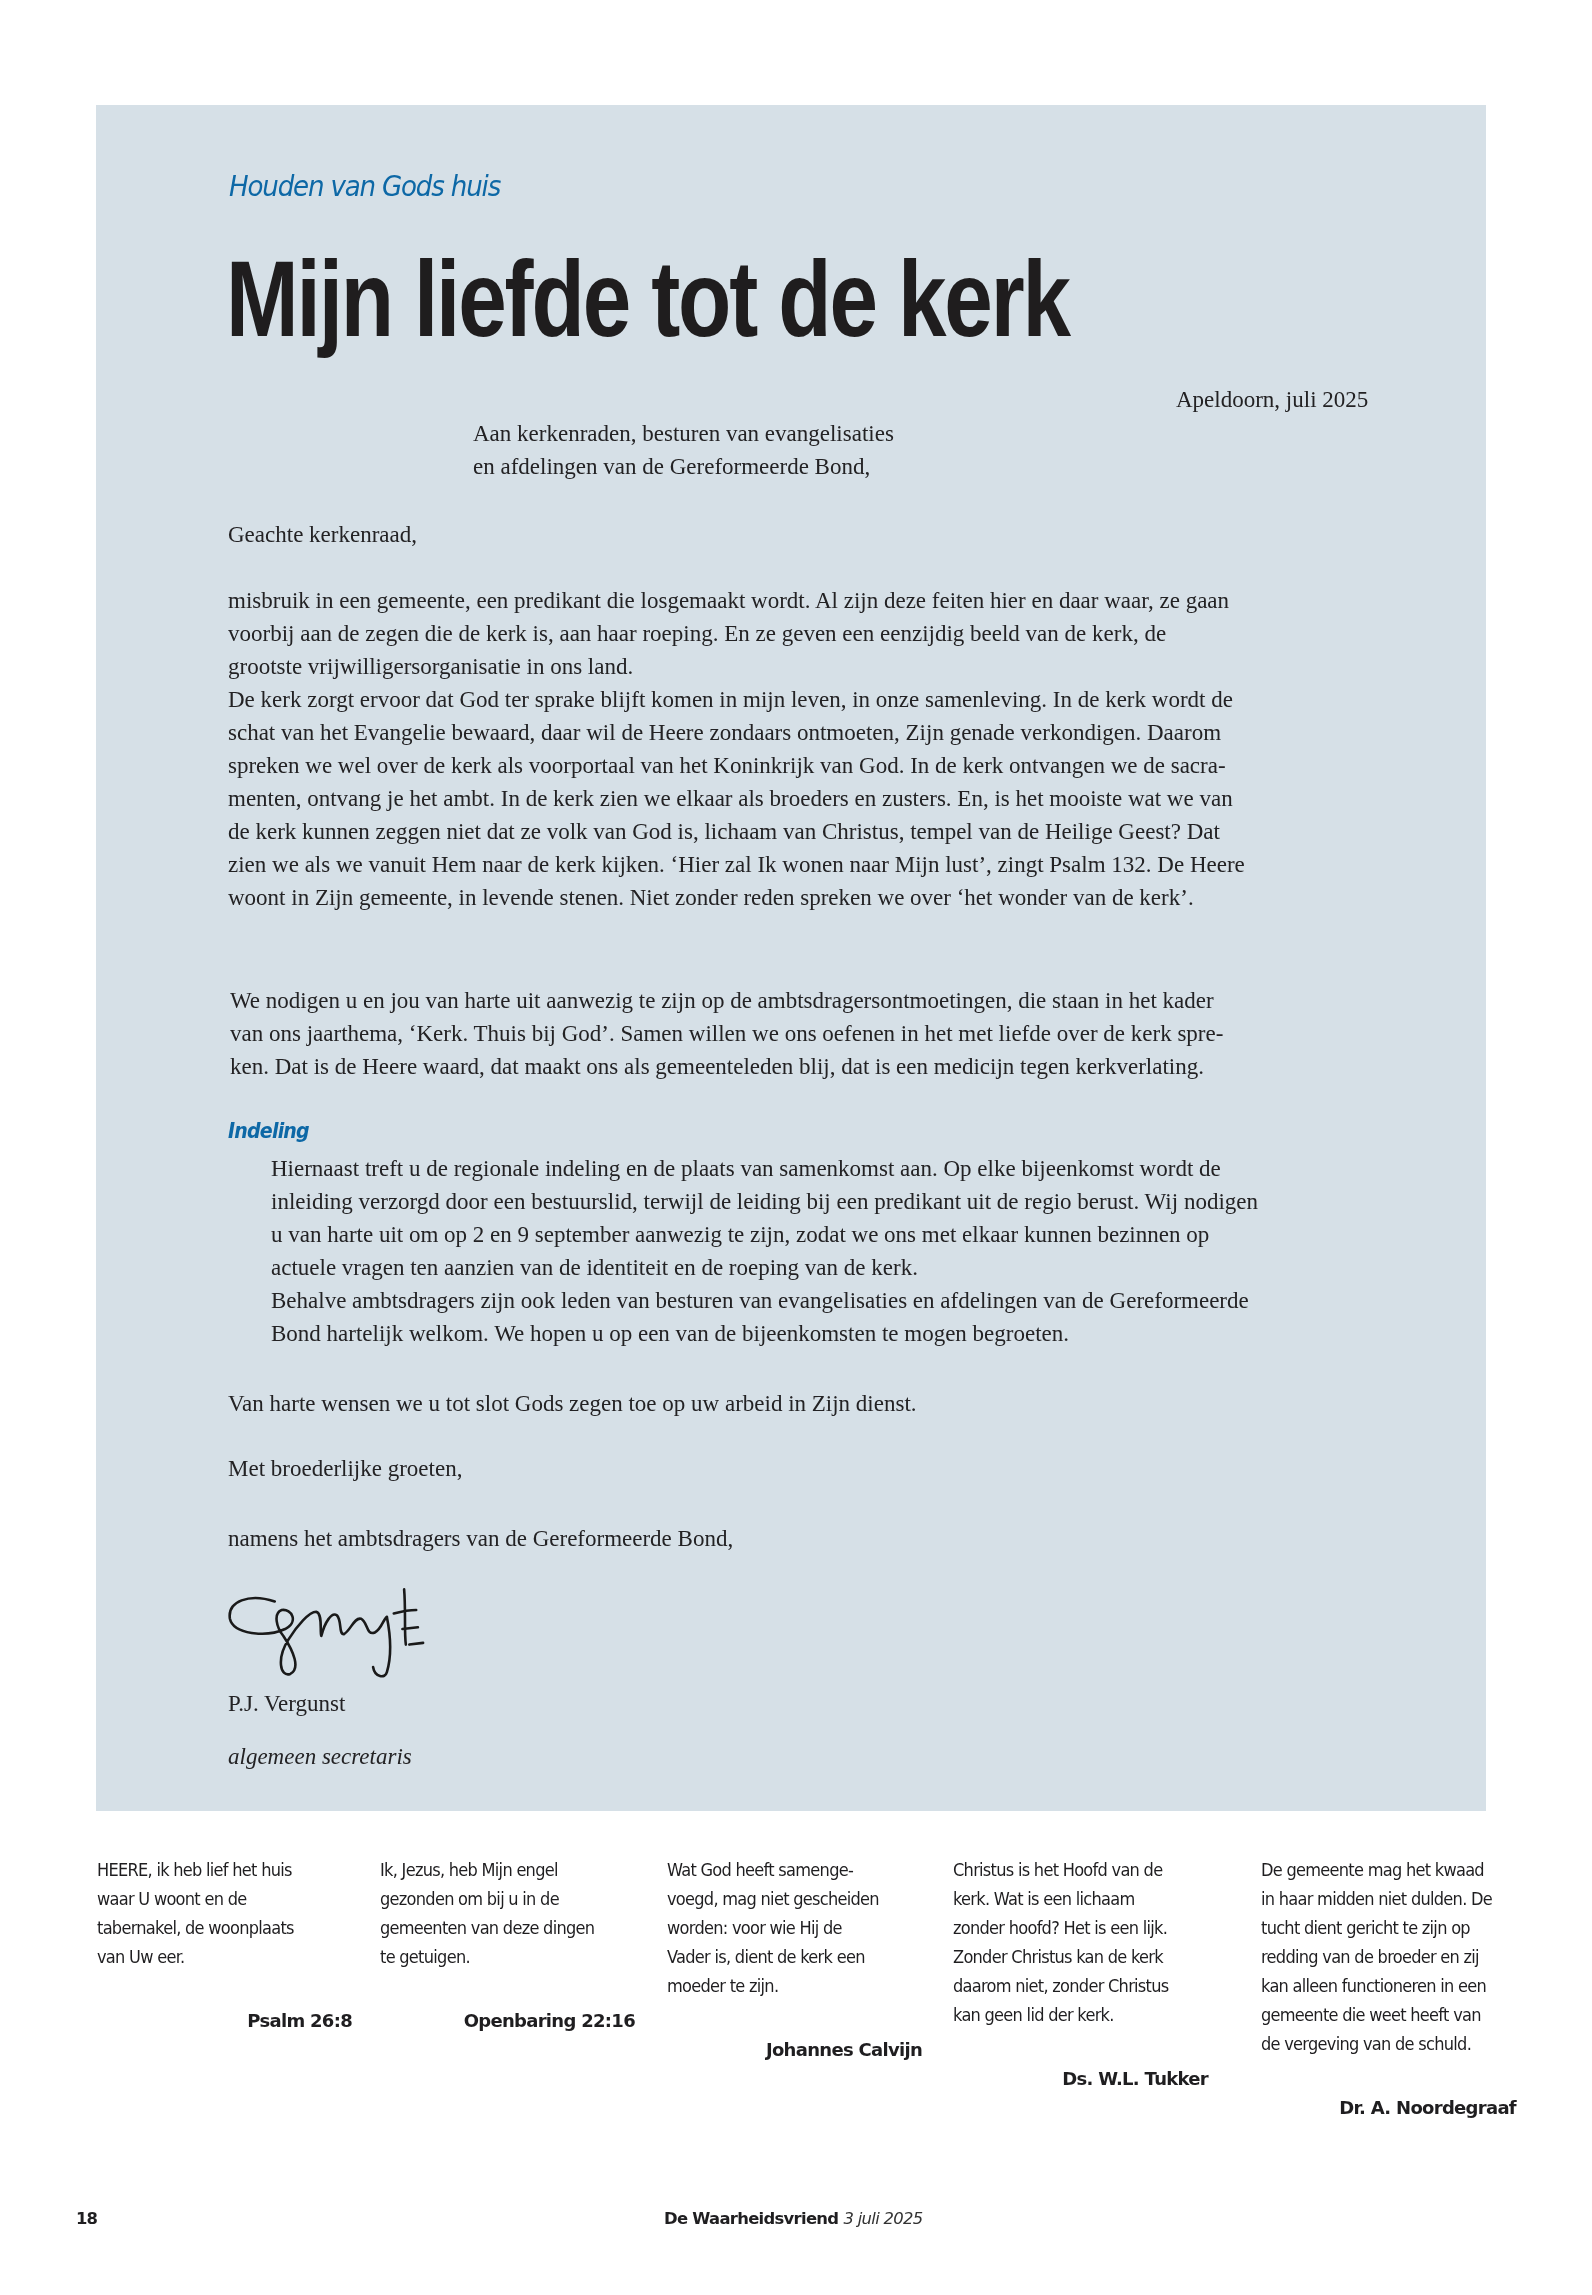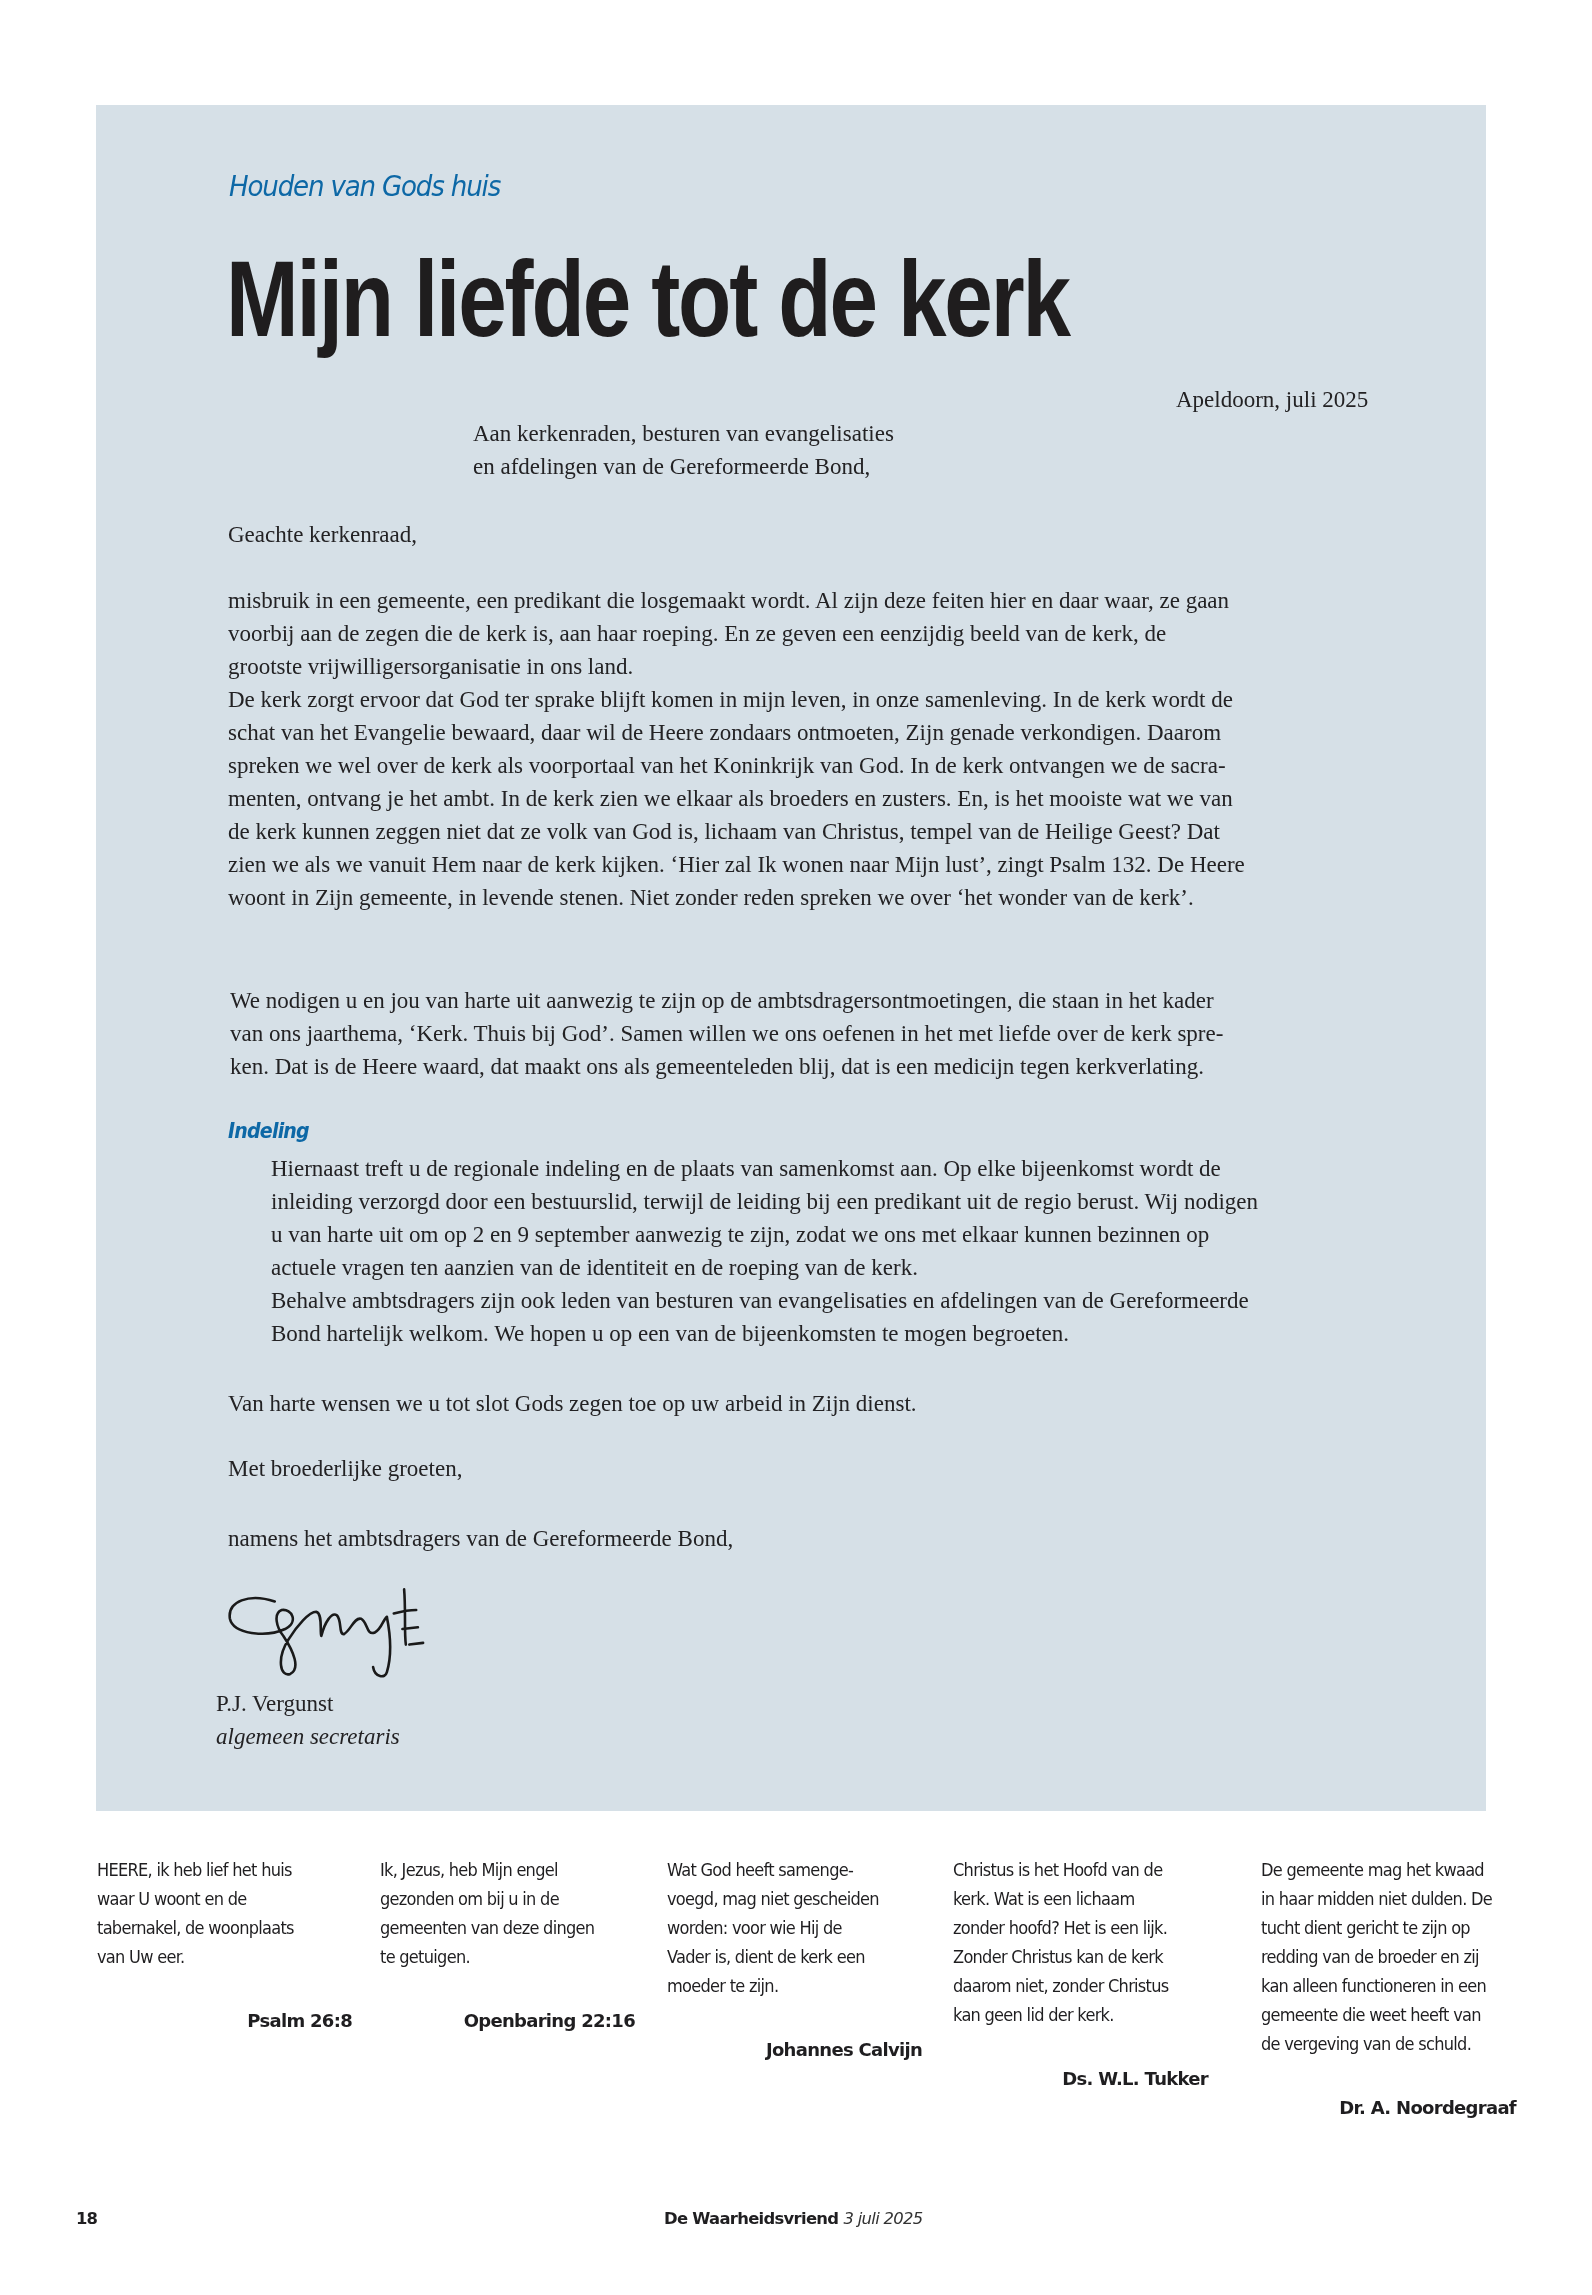--- a/index.html
+++ b/index.html
@@ -14,22 +14,22 @@
   .address { left: 473px; top: 417px; }
   .salutation { left: 228px; top: 518px; }
   .p1 { left: 228px; top: 584px; }
   .p3 { left: 230px; top: 984px; }
   .subhead { left: 228px; top: 1118px; font-family: "DejaVu Sans", sans-serif; font-weight: bold; font-style: italic; font-size: 21.6px; color: #0d68a6; letter-spacing: -0.9px; transform: scaleX(0.88); transform-origin: left top; white-space: nowrap; }
   .p4 { left: 228px; top: 1152px; margin-left: 43px; }
   .closing1 { left: 228px; top: 1387px; }
   .closing2 { left: 228px; top: 1452px; }
   .closing3 { left: 228px; top: 1522px; }
   .signature { position: absolute; left: 223px; top: 1584px; width: 276px; height: 97px; }
-  .signer { left: 216px; top: 1687px; }
-  .signer .role { font-style: italic; }
+  .signer { left: 228px; top: 1687px; }
+  .signer .role { font-style: italic; margin-top: 20px; }
   .quote { position: absolute; top: 1855px; width: 255px; font-family: "DejaVu Sans", sans-serif; font-size: 18px; line-height: 29px; color: #1f1e20; }
   .quote .qline { display: block; white-space: nowrap; letter-spacing: -0.8px; transform: scaleX(0.9); transform-origin: left top; }
   .quote .cite { display: block; text-align: right; margin-top: 35px; font-weight: bold; white-space: nowrap; letter-spacing: -0.7px; }
   .q1 { left: 97px; } .q2 { left: 380px; } .q3 { left: 667px; } .q4 { left: 953px; } .q5 { left: 1261px; }
   .footer-page { left: 76px; top: 2209px; font-family: "DejaVu Sans", sans-serif; font-weight: bold; font-size: 16.4px; letter-spacing: -0.9px; color: #1f1e20; }
   .footer-pub { left: 664px; top: 2209px; font-family: "DejaVu Sans", sans-serif; font-size: 16.4px; color: #1f1e20; white-space: nowrap; letter-spacing: -0.7px; }
   .footer-pub .pub { font-weight: bold; }
   .footer-pub .issue { font-style: italic; font-weight: normal; margin-left: 5.2px; color: #333; }
 </style>
 </head>

